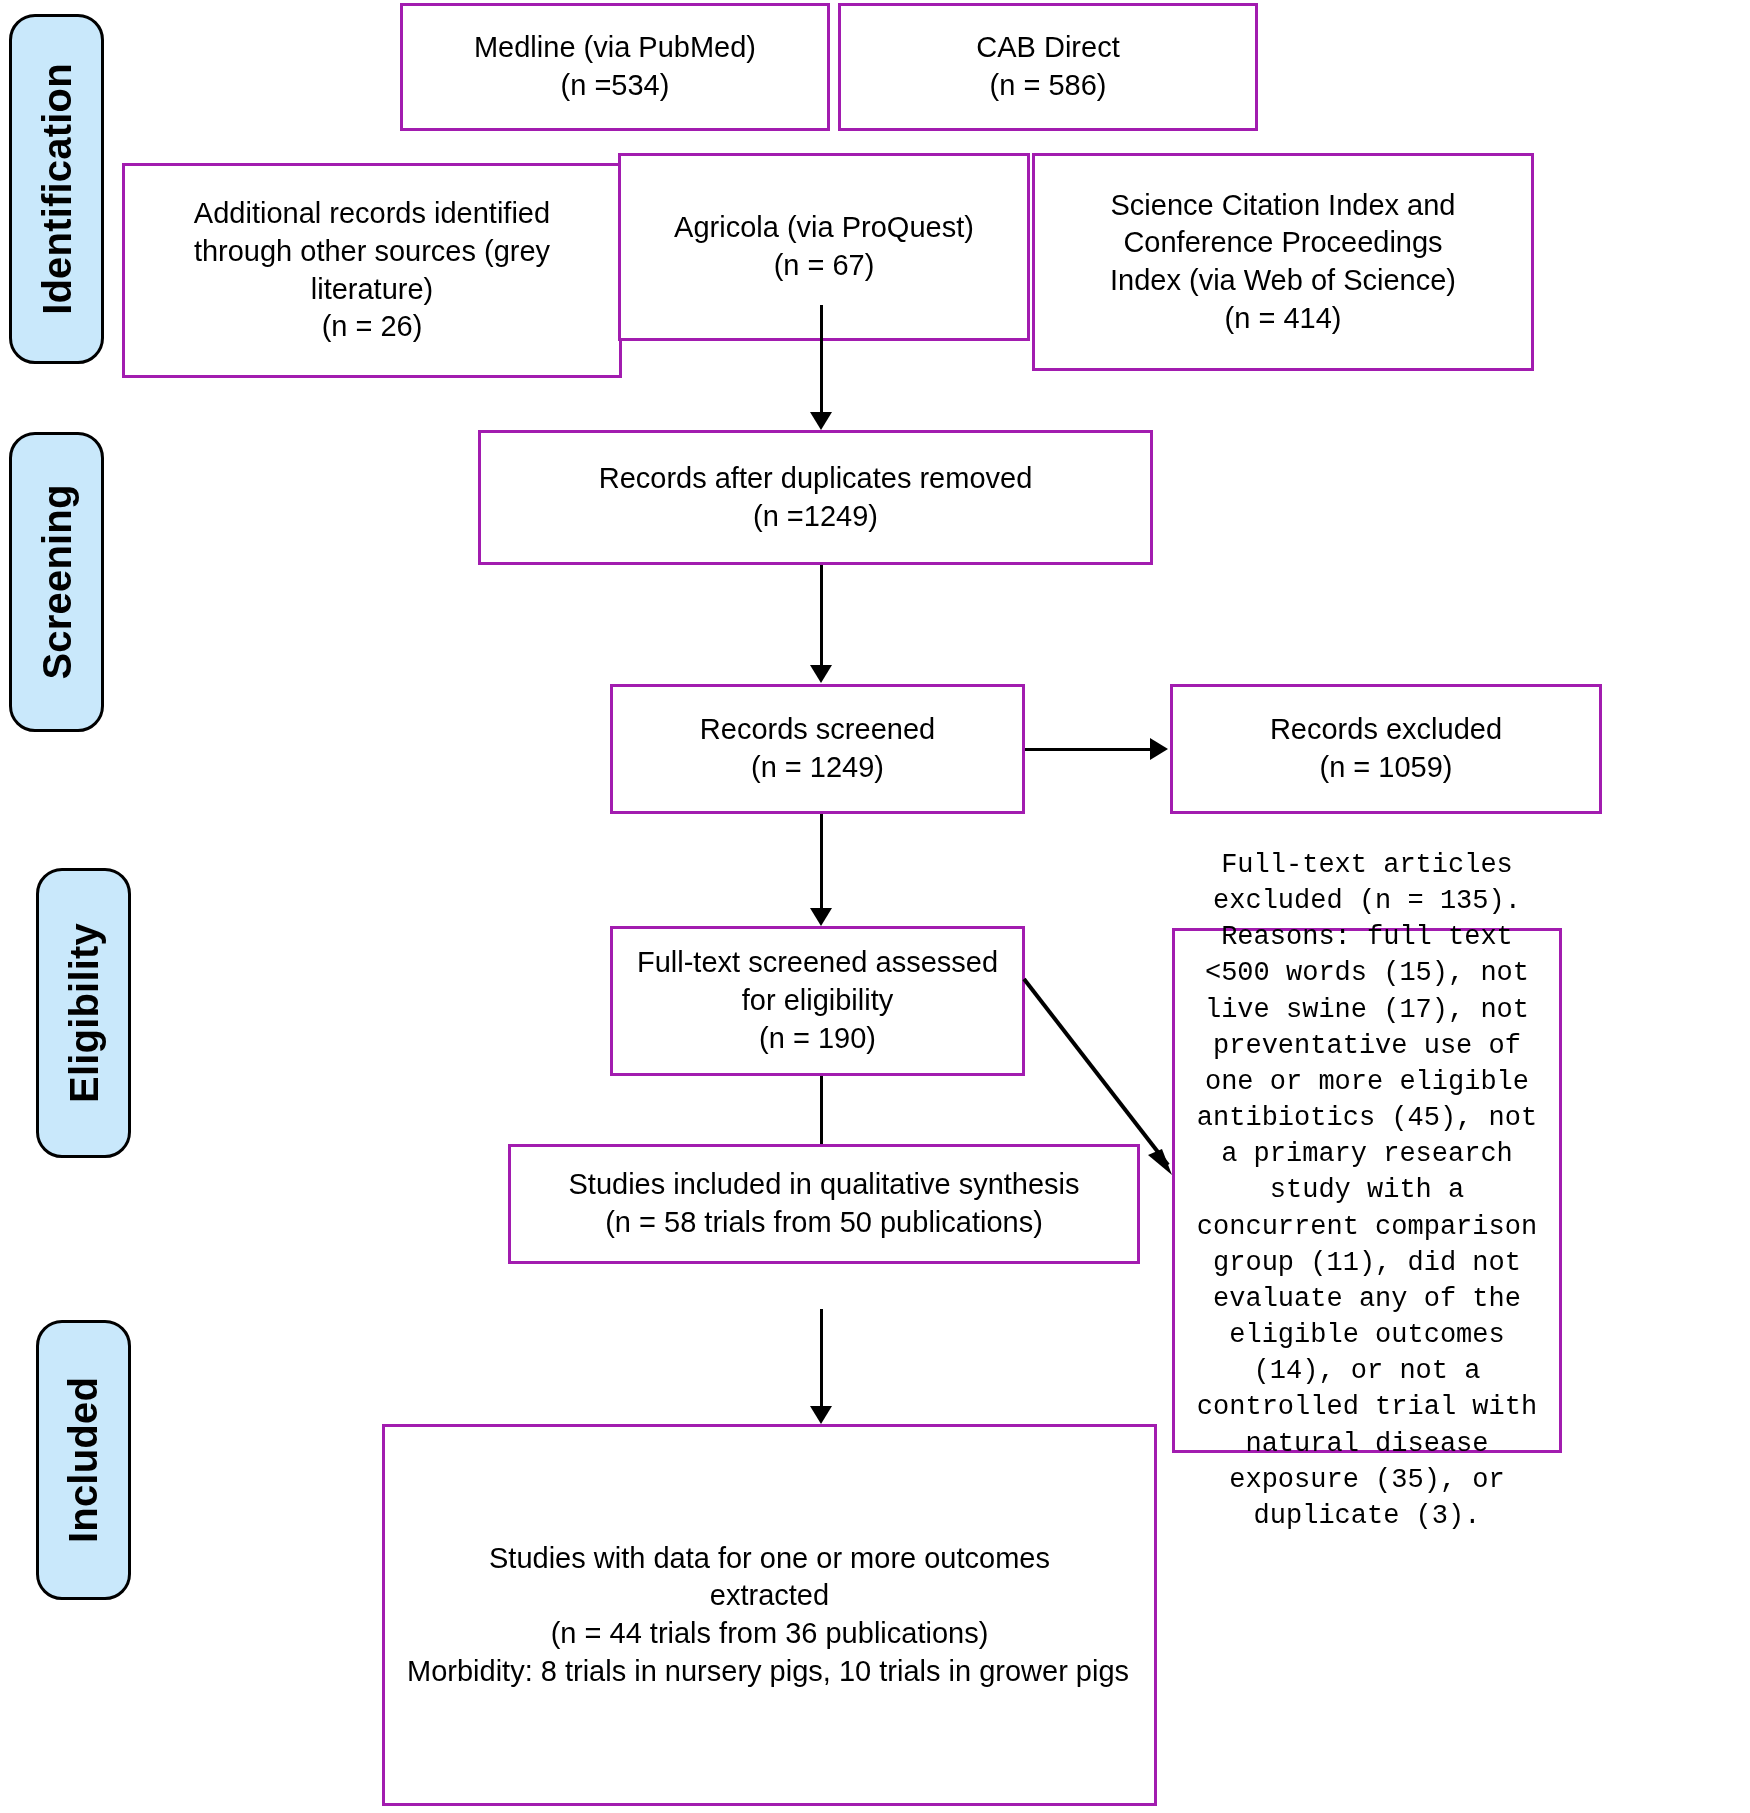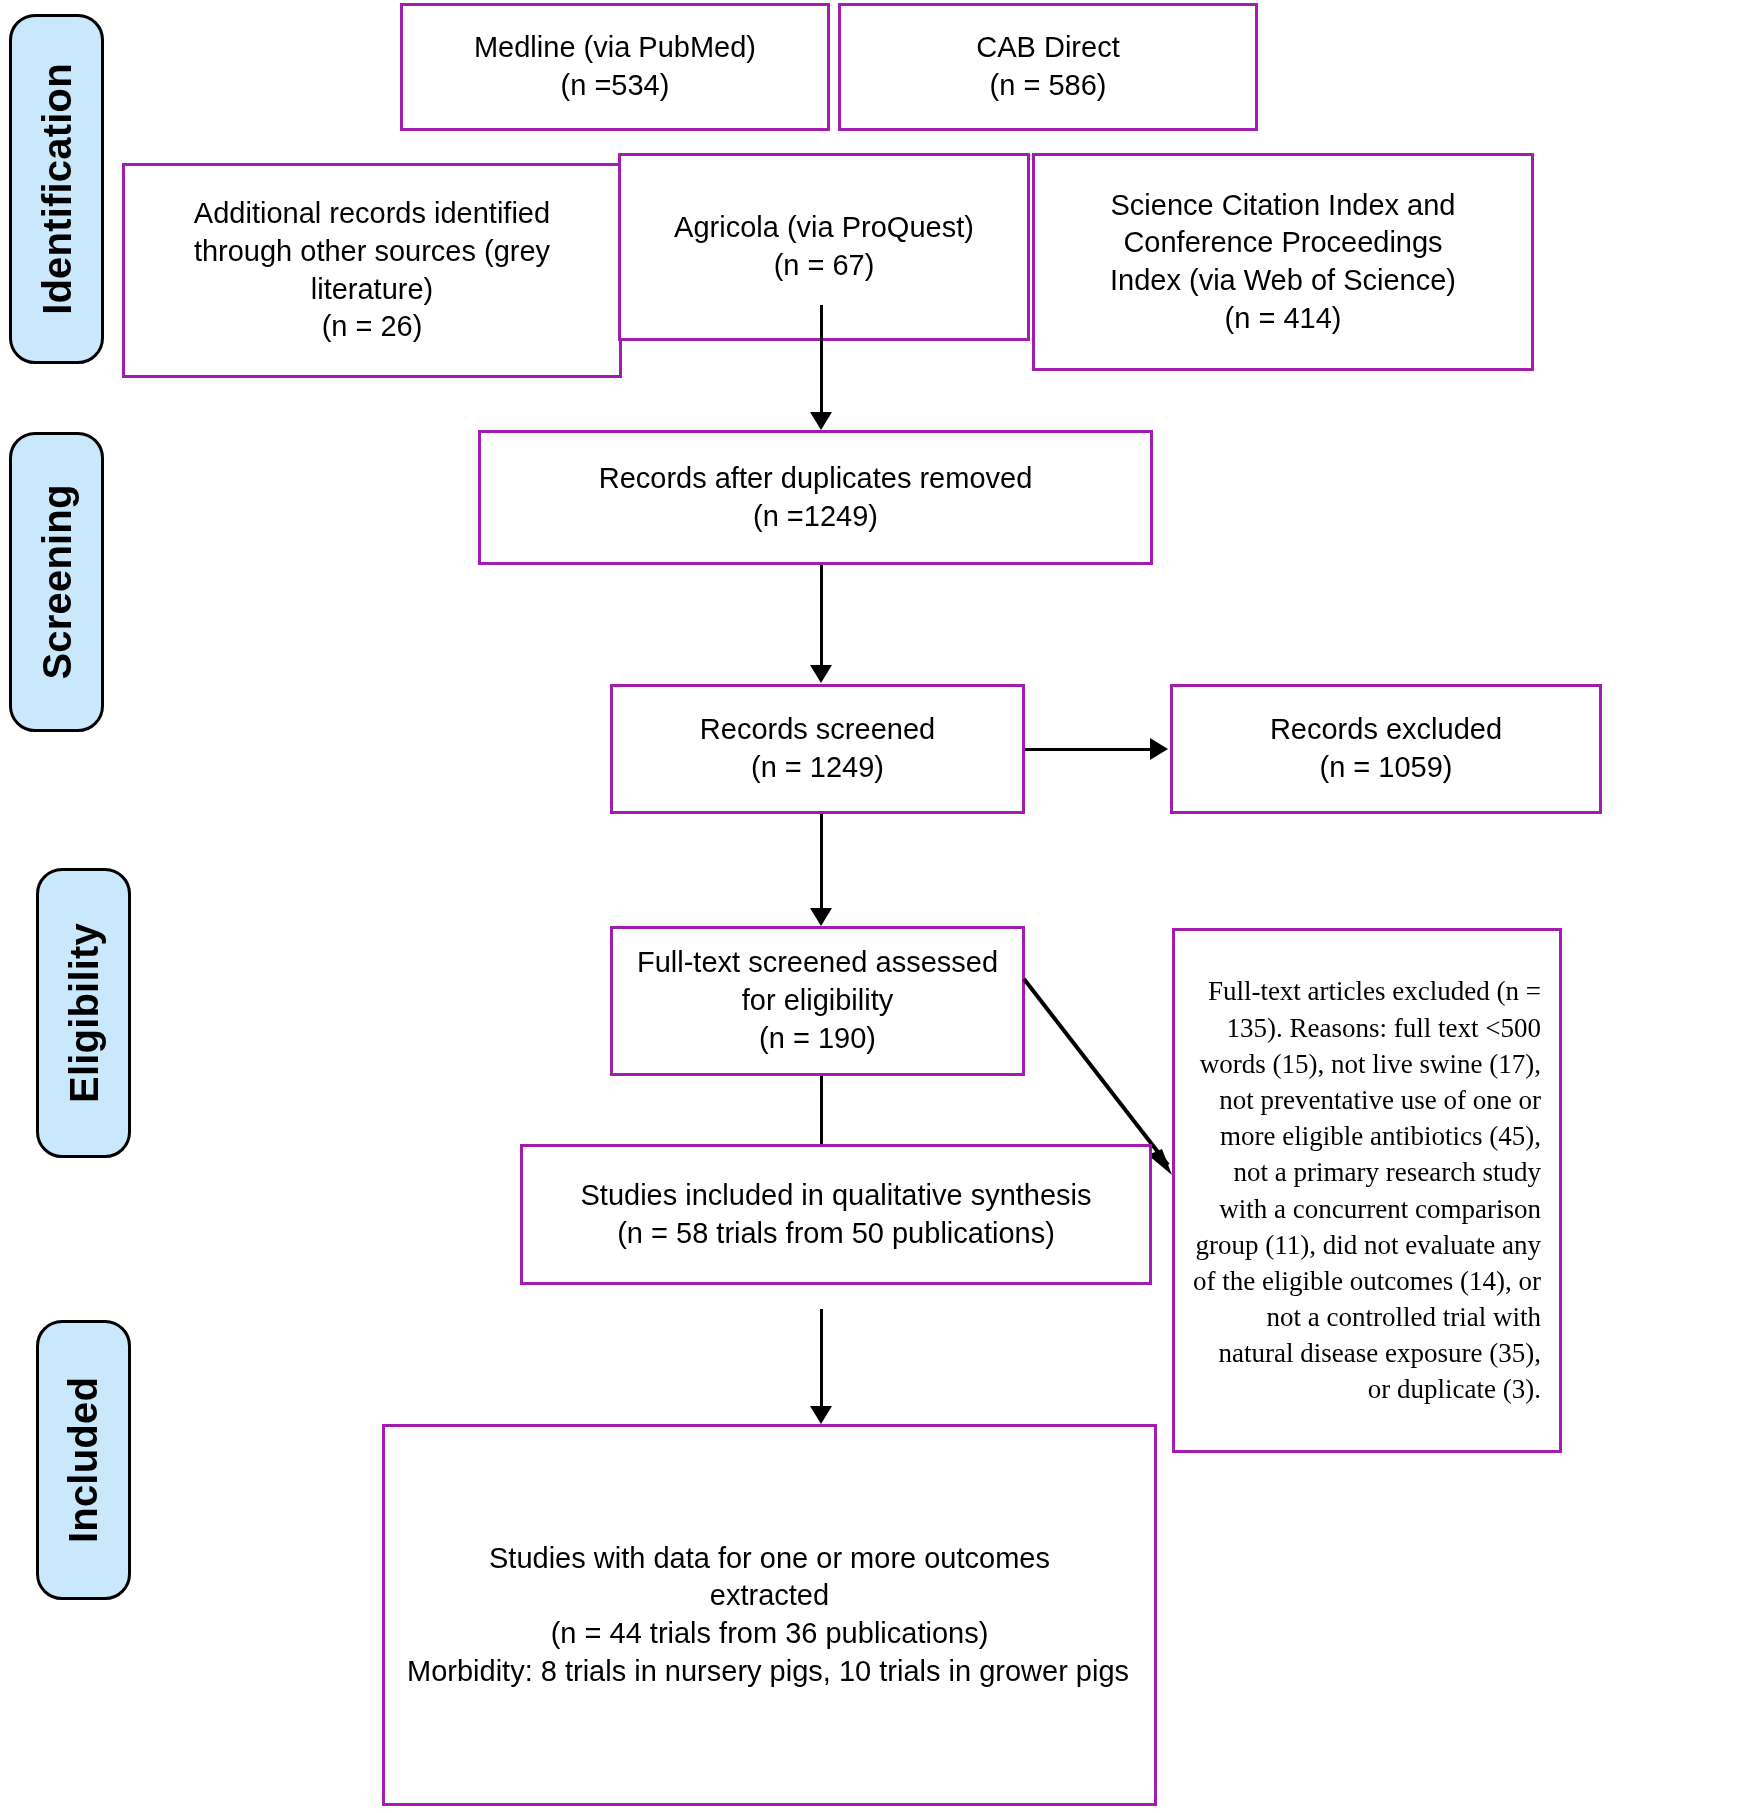--- a/index.html
+++ b/index.html
@@ -45,21 +45,21 @@
     box-sizing: border-box;
     display: flex;
     align-items: center;
     justify-content: center;
     text-align: center;
     font-size: 29px;
     line-height: 1.3;
     padding: 6px 12px;
   }
   .box .txt { width: 100%; }
-  .box.serif-alt { font-family: Liberation Serif, serif; font-size: 27px; line-height: 1.34; text-align: right; }
+  .box.serif-alt { font-family: Liberation Mono, monospace; font-size: 27px; line-height: 1.34; }
   .box.mixed .txt { text-align: center; }
   .box .lineL { display: block; text-align: left; }
 
   
   .vline {
     position: absolute;
     width: 3px;
     background: #000000;
   }
   .hline {
@@ -195,21 +195,21 @@
   </div>
 
   <svg class="diag-svg" style="left:1020px; top:975px; width:180px; height:220px;" viewBox="0 0 180 220">
     <line x1="4" y1="4" x2="148" y2="190" stroke="#000000" stroke-width="4"></line>
     <polygon points="152,200 128,180 142,174" fill="#000000"></polygon>
   </svg>
 
   <div class="vline" style="left:820px; top:1076px; height:88px;"></div>
   <div class="arrow-down" style="left:810px; top:1160px;"></div>
 
-  <div class="box" style="left:508px; top:1144px; width:632px; height:141px;margin-left:12px;">
+  <div class="box" style="left:508px; top:1144px; width:632px; height:120px;">
     <div class="txt">
       <span>Studies included in qualitative synthesis</span><br>
       <span>(n = 58 trials from 50 publications)</span>
     </div>
   </div>
 
   <div class="vline" style="left:820px; top:1309px; height:102px;"></div>
   <div class="arrow-down" style="left:810px; top:1406px;"></div>
 
   <div class="box mixed" style="left:382px; top:1424px; width:775px; height:382px; padding:26px 22px;">

